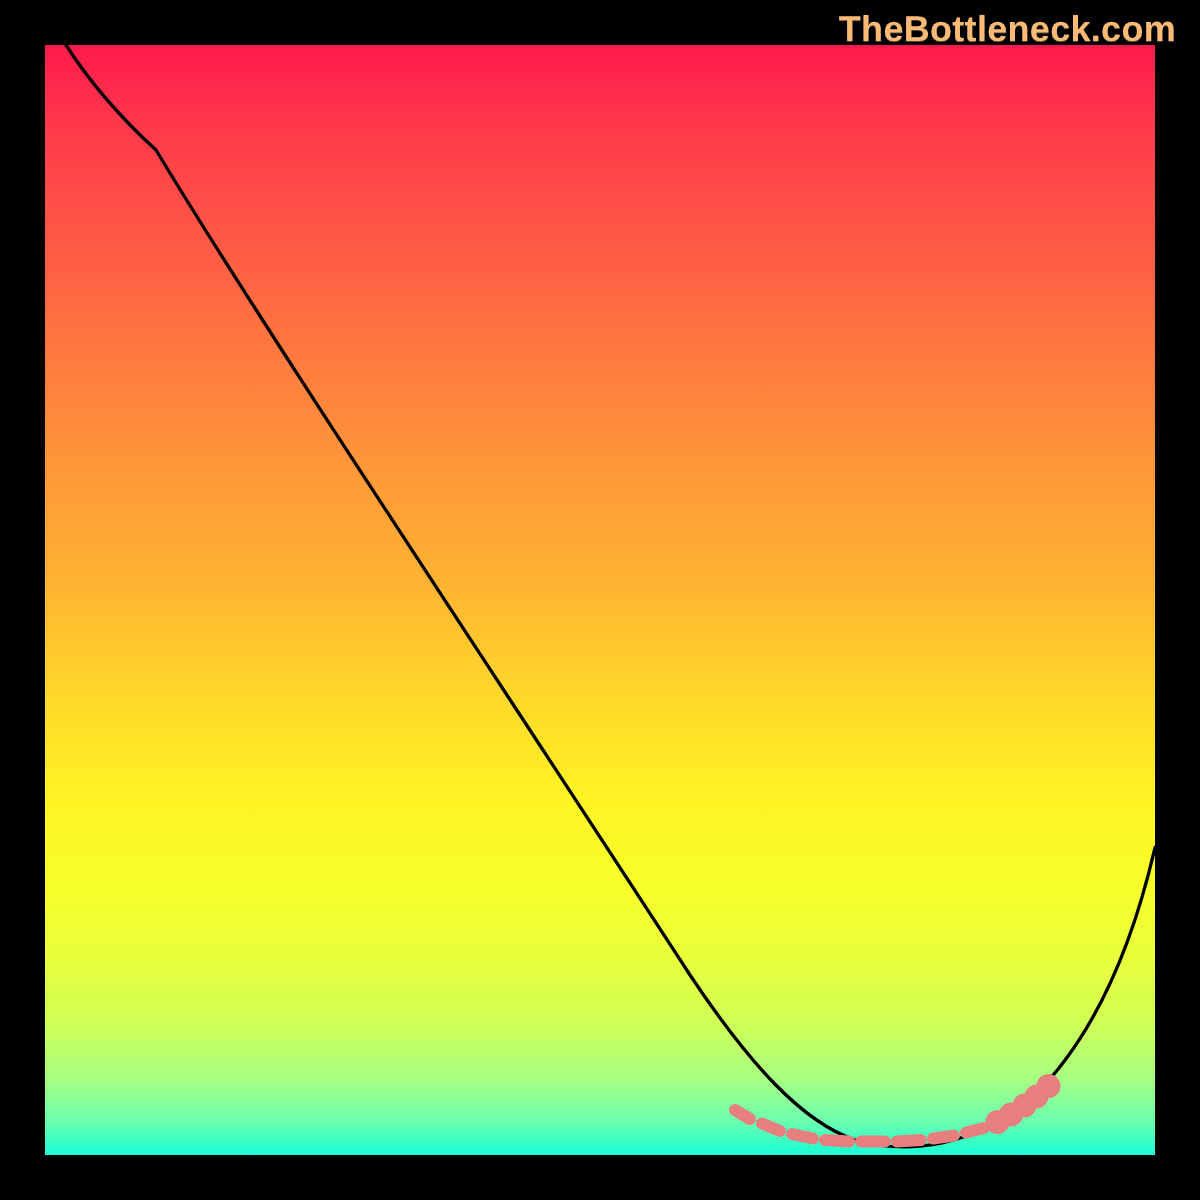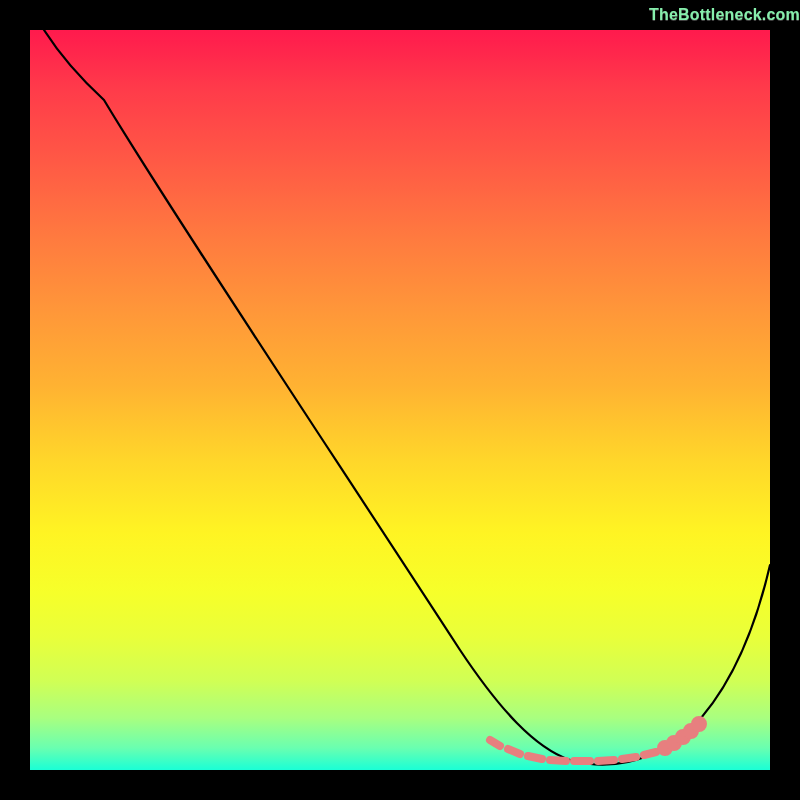--- a/index.html
+++ b/index.html
@@ -36,23 +36,23 @@
       #e9ff3a 82%,
       #d0ff55 88%,
       #a8ff80 93%,
       #6affb0 97%,
       #1affd6 100%
     );
   }
   .watermark {
     position: absolute;
     top: 6px;
-    right: 0;
-    color: #86efac;
-    font-size: 16px;
+    right: 16px;
+    color: #fdba74;
+    font-size: 24px;
     font-weight: 600;
     letter-spacing: 0.2px;
     text-shadow: 0 1px 0 rgba(255,255,255,0.25);
   }
   svg.curve-layer {
     position: absolute;
     left: 0;
     top: 0;
     width: 740px;
     height: 740px;

